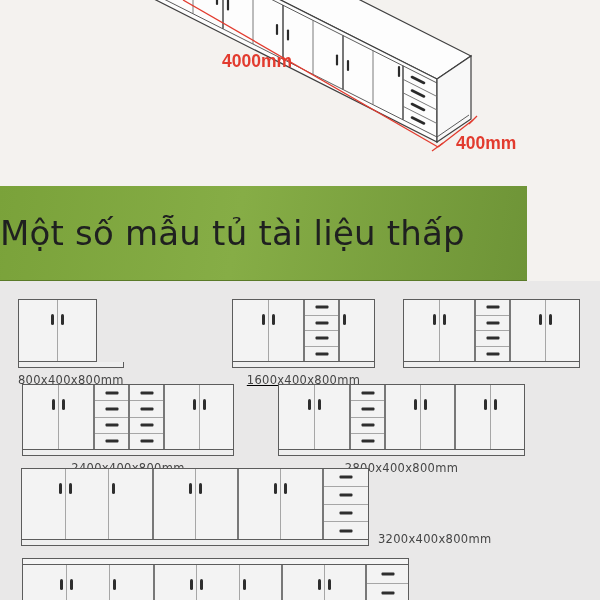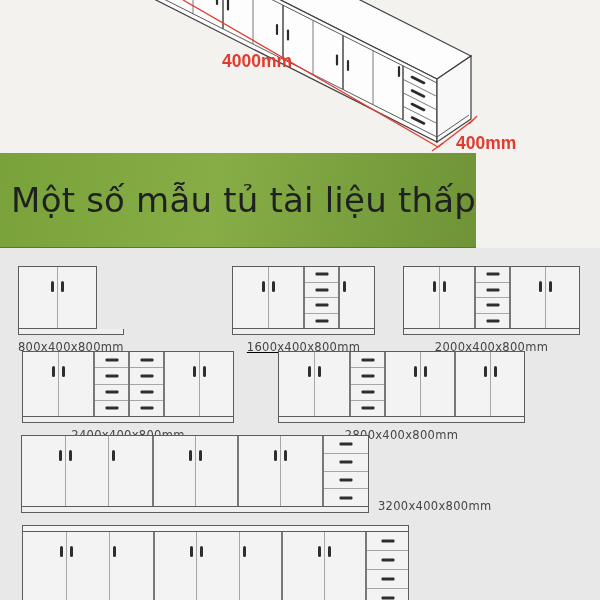--- a/index.html
+++ b/index.html
@@ -7,24 +7,24 @@
     width:600px;height:600px;overflow:hidden;position:relative;
     font-family:"DejaVu Sans","Liberation Sans",sans-serif;
     background:#f4f2ef;
   }
   
   #hero{width:600px;height:153px;background:#f4f2ef;position:relative;overflow:hidden}
   #hero svg{display:block}
   .dim-text{font-family:"Liberation Sans",sans-serif;font-size:17.5px;font-weight:600}
   
   #banner{
-    box-sizing:border-box;width:476px;height:95px;
+    box-sizing:border-box;width:527px;height:95px;
     background:linear-gradient(100deg,#7aa23a 0%,#86ad46 45%,#6e9437 100%);
     border-bottom:1px solid #5a7a28;
-    display:flex;align-items:center;justify-content:flex-end;
+    display:flex;align-items:center;justify-content:flex-start;margin-top:33px;
   }
   #banner .title{
     font-size:34px;color:#1f2020;letter-spacing:.2px;font-weight:400;
   }
   
   #catalog{
     position:relative;width:600px;height:388px;background:#e9e8e8;overflow:hidden;
   }
   .cabinet{position:absolute}
   .top-strip{box-sizing:border-box;height:6px;border:1px solid #5c5c5c;border-bottom:0;background:#f5f5f5}
@@ -191,21 +191,20 @@
         <div class="sec bnd doors" style="width: 70px;">
           <div class="door">
             <span class="handle r"></span>
           </div>
           <div class="door">
             <span class="handle l"></span>
           </div>
         </div>
       </div>
       <div class="plinth"></div>
-      <div class="cab-label">2000x400x800mm</div>
     </div>
     <div class="cabinet" style="left: 22px; top: 103px;">
       <div class="cab-body" style="height: 64px;">
         <div class="sec doors" style="width: 70px;">
           <div class="door">
             <span class="handle r"></span>
           </div>
           <div class="door">
             <span class="handle l"></span>
           </div>

